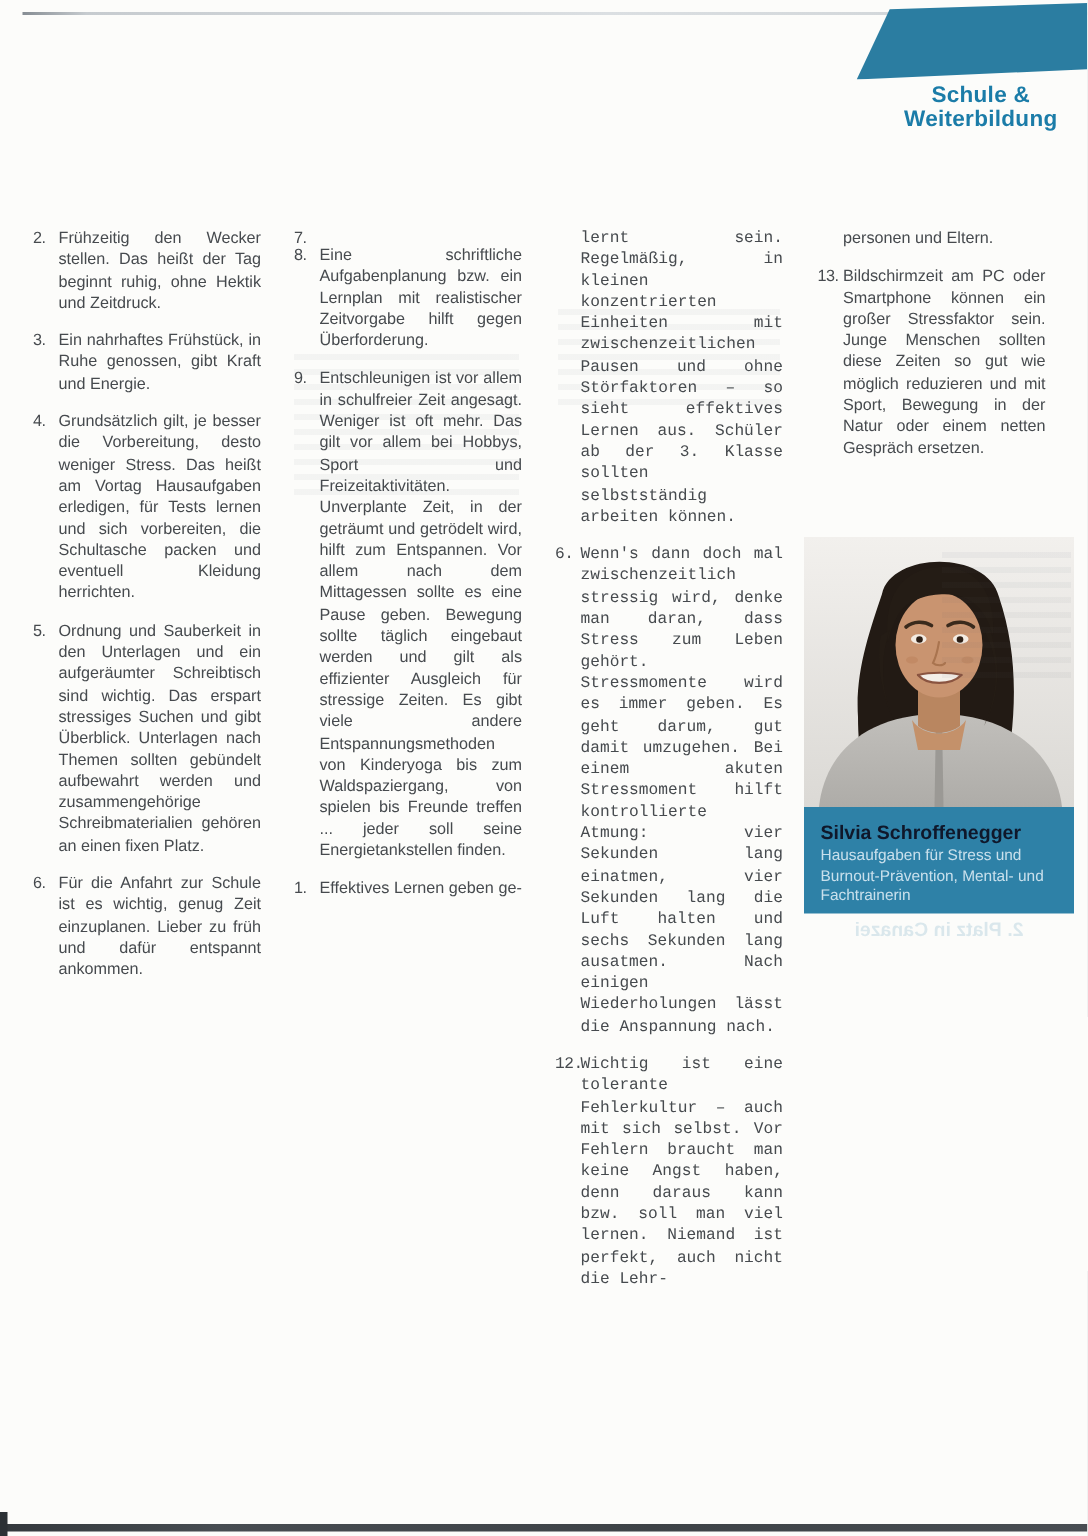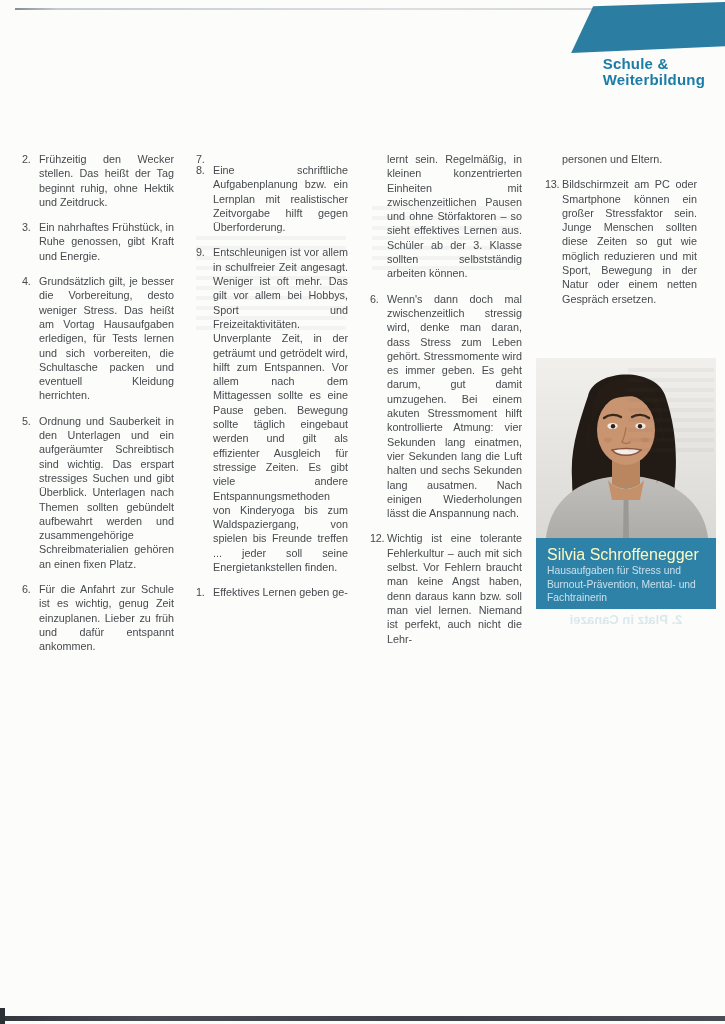--- a/index.html
+++ b/index.html
@@ -14,33 +14,33 @@
   .scan-bottom-line{position:absolute; left:0; top:1016px; width:725px; height:5px;
     background:linear-gradient(90deg,#33383c,#474c51 20%,#3d4246 60%,#484d52);}
   .scan-corner{position:absolute; left:0; top:1008px; width:5px; height:16px; background:#2c3135;}
   .bleed{position:absolute; pointer-events:none;
     background:repeating-linear-gradient(180deg, rgba(95,105,115,0.0) 0 6px, rgba(95,105,115,0.055) 6px 10px);
     filter:blur(0.5px);}
   
   .banner-shape{position:absolute; left:568px; top:2px; width:157px; height:52px;
     background:#2b7da1;
     clip-path:polygon(16% 8%, 100% 0%, 100% 85%, 2% 98%);}
-  .banner-title{position:absolute; right:20px; top:56px; text-align:left;
+  .banner-title{position:absolute; right:20px; top:56px; text-align:center;
     color:#1b7ca8; font-weight:bold; font-size:15px; line-height:16px; letter-spacing:0.2px;}
   
   .col{position:absolute; top:152px; width:152px; font-size:10.8px; line-height:14.3px;}
-  .col-0{left:22px;} .col-1{left:196px;} .col-2{left:370px;} .col-3{left:545px;}
+  .col-0{left:22px;} .col-1{left:196px;} .col-2{left:370px;font-family:Liberation Mono, monospace;} .col-3{left:545px;}
   .item{position:relative; margin-bottom:11px; padding-left:17px;}
   .item .num{position:absolute; left:0; top:0; width:16px; letter-spacing:-0.3px;}
   .item .txt{display:block; text-align:justify;}
   
   .photo{position:absolute; left:536px; top:358px; width:180px; height:180px; display:block;}
   .caption{position:absolute; left:536px; top:538px; width:180px; height:71px;
     background:#2e81a7; box-sizing:border-box; padding:9px 11px 0 11px;}
-  .caption .name{color:#fef9c3; font-weight:normal; font-size:16px; line-height:15px; margin-bottom:2px;}
+  .caption .name{color:#0f172a; font-weight:bold; font-size:13px; line-height:15px; margin-bottom:2px;}
   .caption .role{color:#c9e0ec; font-size:10.3px; line-height:13.5px;}
   
   .ghost-text{position:absolute; left:540px; top:612px; width:172px; text-align:center;
     transform:scaleX(-1); color:#2e81a7; opacity:0.16; font-weight:bold; font-size:13px;
     filter:blur(0.4px); pointer-events:none;}
 </style>
 </head>
 <body>
 
 <div class="page">

